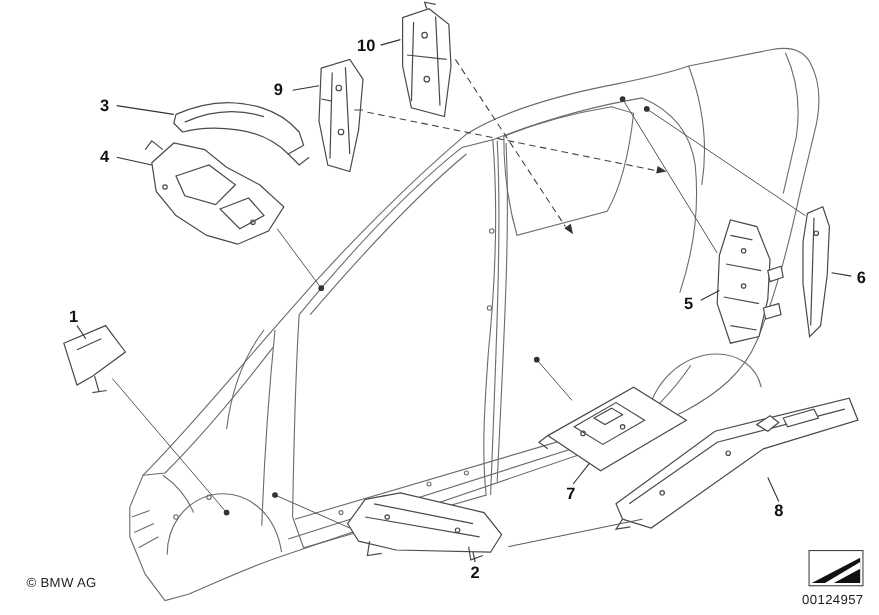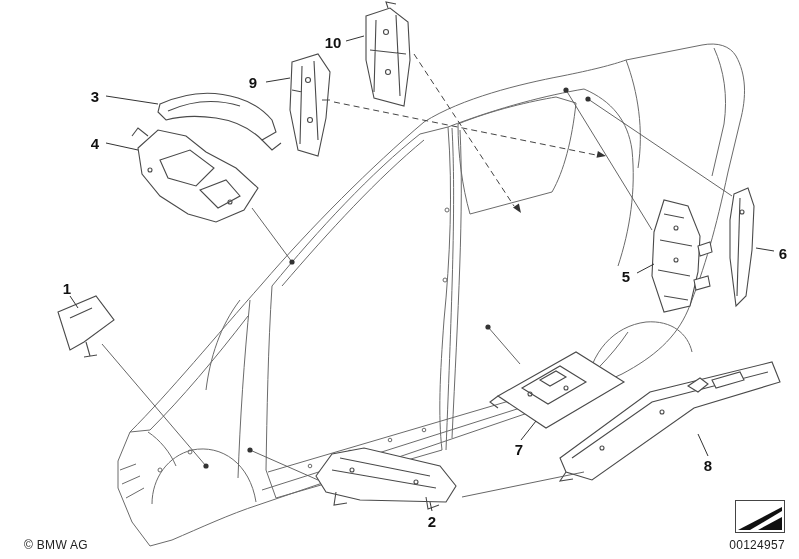--- a/index.html
+++ b/index.html
@@ -17,21 +17,21 @@
     font-size:15px;font-weight:bold;color:#111;
     user-select:none;cursor:pointer;
     line-height:1;
     text-align:right;
   }
   .footer-text{
     position:absolute;
     font-size:12px;color:#222;
     letter-spacing:0.3px;
   }
-  .copyright{left:24px;bottom:7px;text-align:right;}
+  .copyright{left:24px;bottom:22px;text-align:right;}
   .doc-number{right:14px;bottom:7px;}
   .icon-box{
     position:absolute;right:14px;bottom:26px;
     width:50px;height:33px;
     border:1px solid #444;background:#fff;
     box-sizing:border-box;
   }
 </style>
 </head>
 <body>

